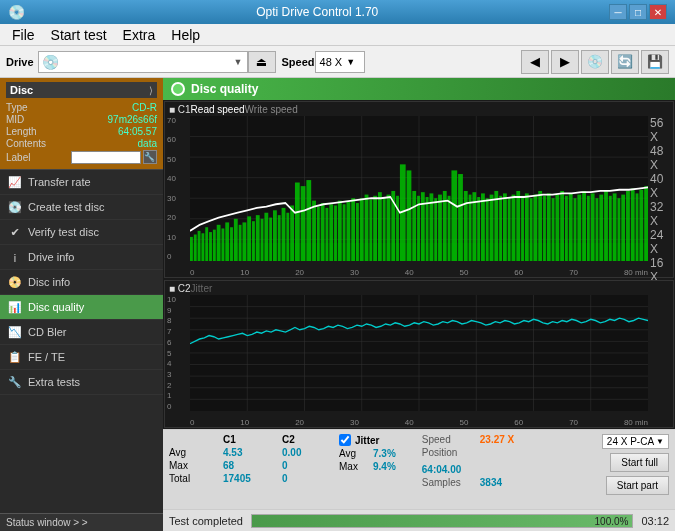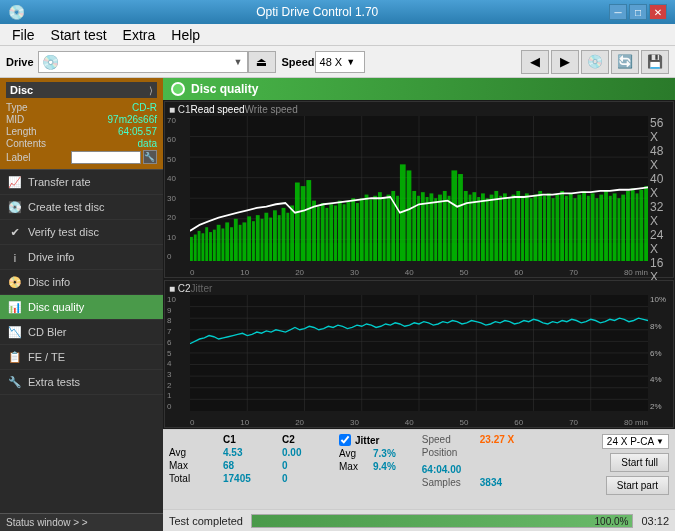--- a/index.html
+++ b/index.html
@@ -519,27 +519,20 @@
           <span>8</span>
           <span>7</span>
           <span>6</span>
           <span>5</span>
           <span>4</span>
           <span>3</span>
           <span>2</span>
           <span>1</span>
           <span>0</span>
         </div>
-        <div class="chart-y-right" style="font-size:8px;color:#aaa;top:12px;bottom:14px;">
-          <span>10%</span>
-          <span>8%</span>
-          <span>6%</span>
-          <span>4%</span>
-          <span>2%</span>
-        </div>
         <div class="chart-x-axis">
           <span class="x-label">0</span>
           <span class="x-label">10</span>
           <span class="x-label">20</span>
           <span class="x-label">30</span>
           <span class="x-label">40</span>
           <span class="x-label">50</span>
           <span class="x-label">60</span>
           <span class="x-label">70</span>
           <span class="x-label">80 min</span>

